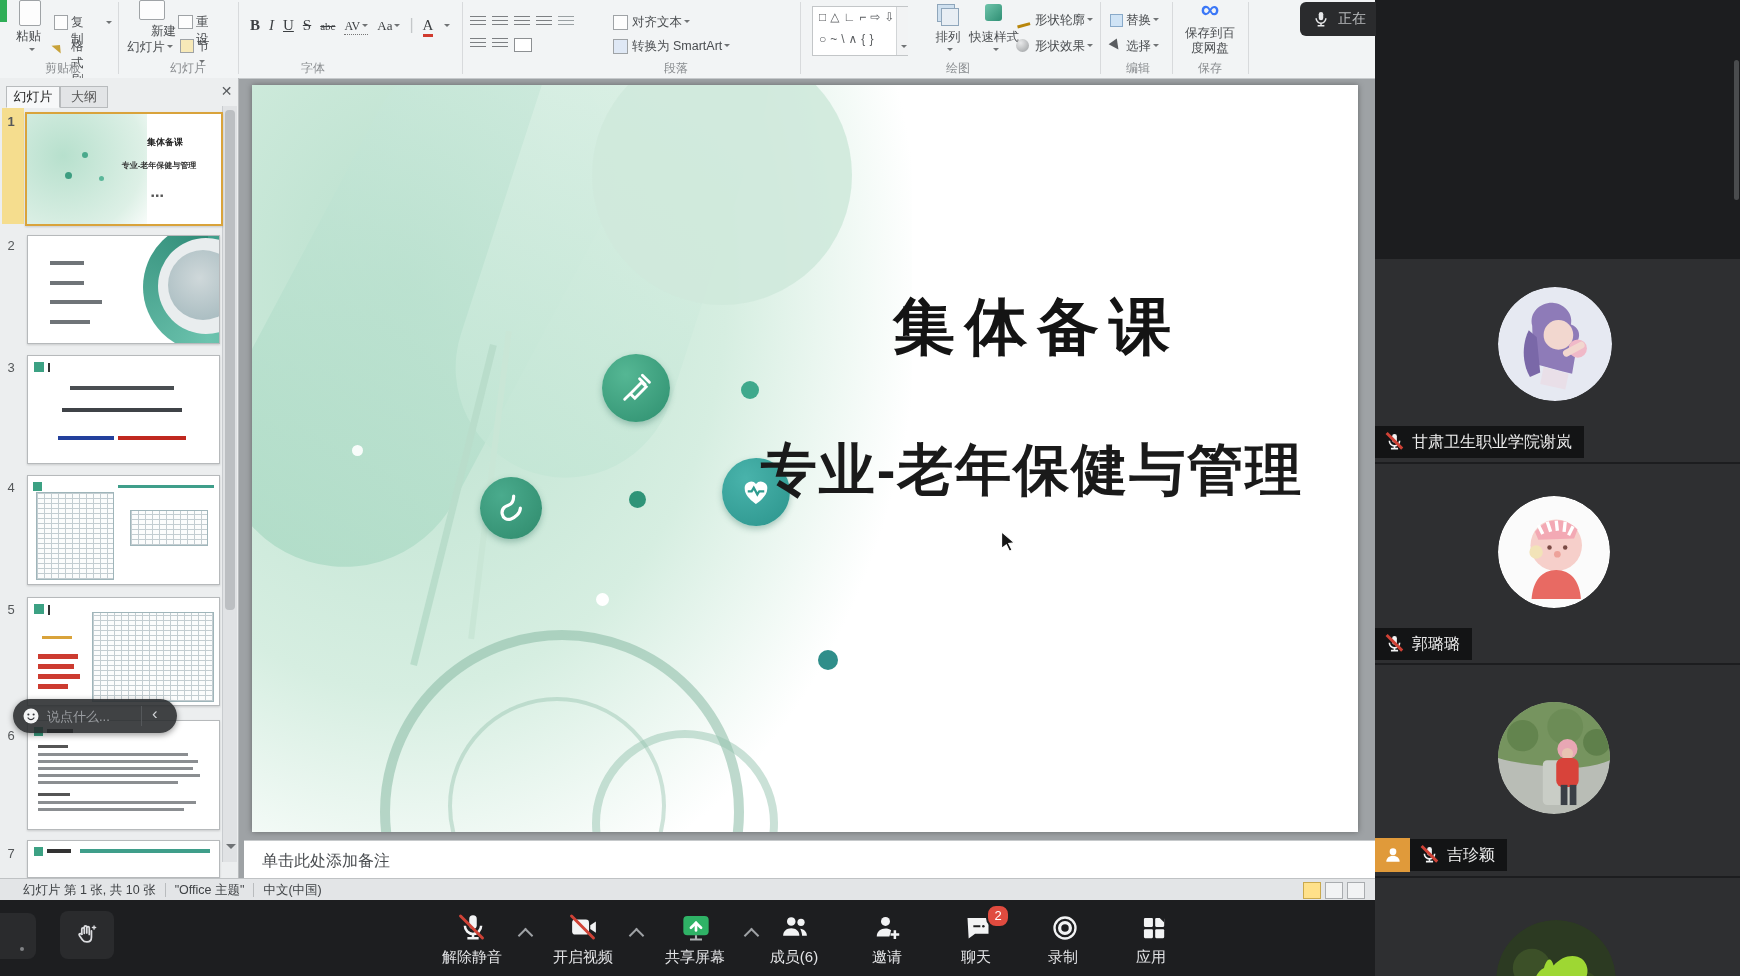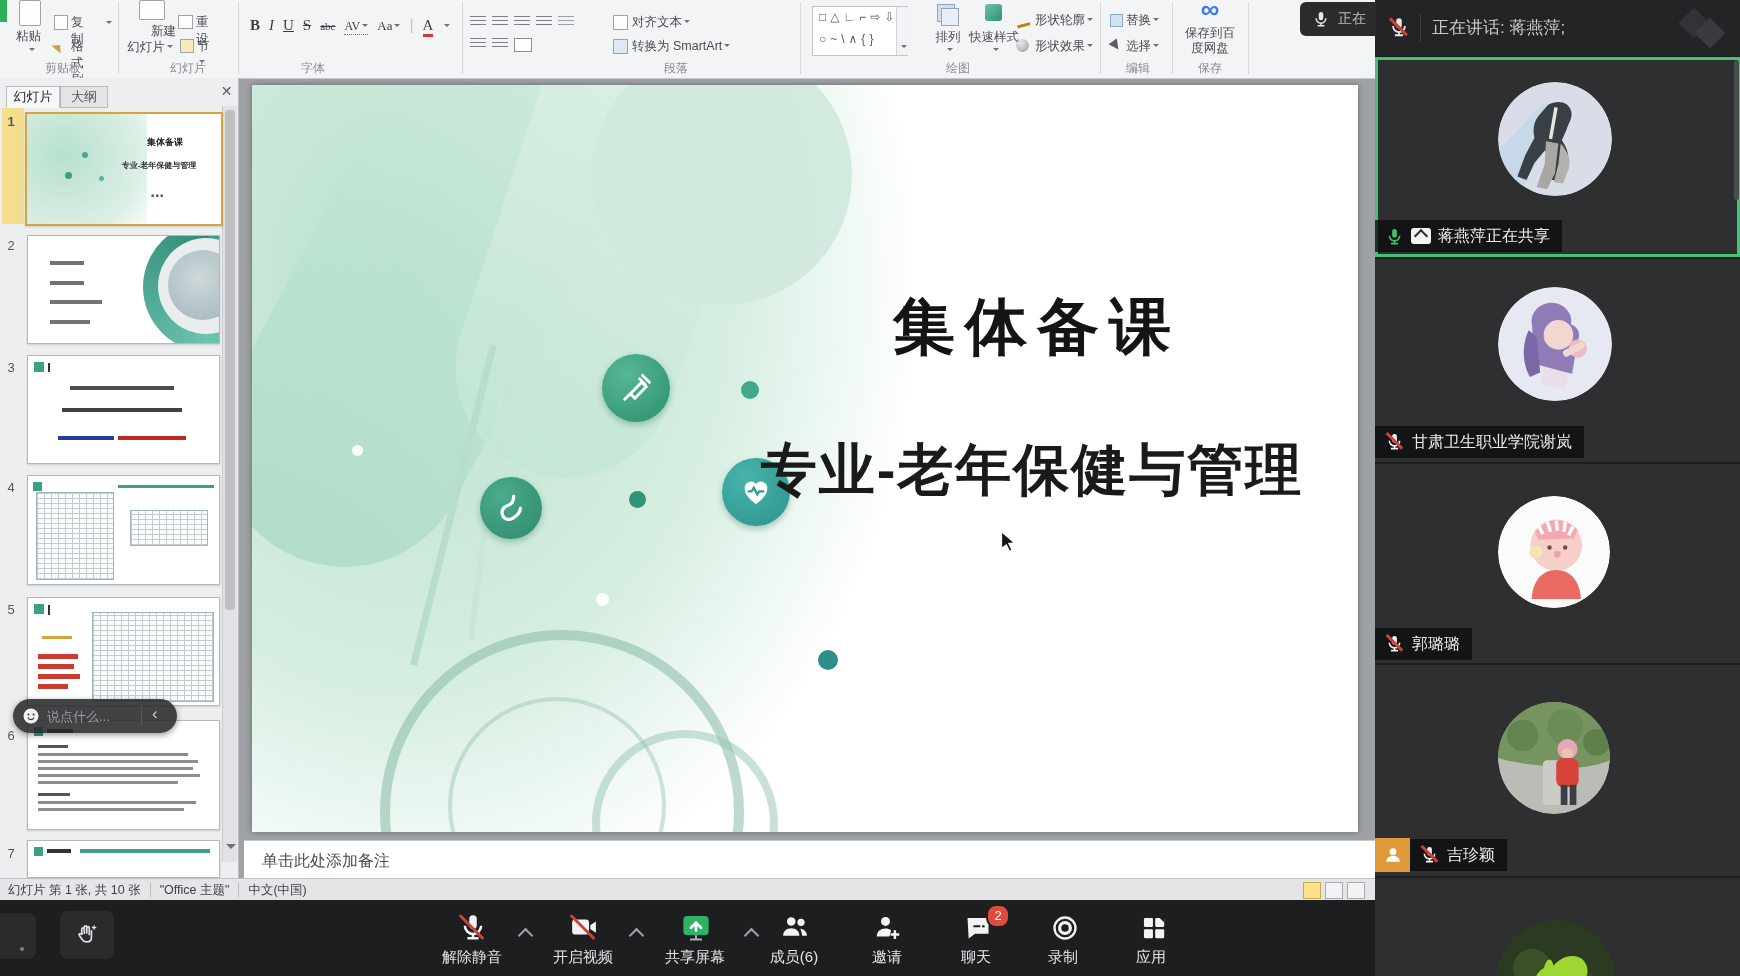--- a/index.html
+++ b/index.html
@@ -401,21 +401,21 @@
     <span class="a" style="left:34px;top:9px;font-size:13px;color:#9a9da1;">说点什么...</span>
     <div class="a" style="left:128px;top:7px;width:1px;height:20px;background:#55585b;"></div>
     <span class="a" style="left:139px;top:5px;font-size:17px;color:#cfd2d5;">‹</span>
   </div>
 
   <div class="a notes">
     <span class="a" style="left:18px;top:10px;font-size:16px;color:#4a4d50;">单击此处添加备注</span>
   </div>
 
   <div class="a statusbar">
-    <span style="margin-left:8px;text-align:right;">幻灯片 第 1 张, 共 10 张</span>
+    <span style="margin-left:23px;text-align:right;">幻灯片 第 1 张, 共 10 张</span>
     <span class="ssep"></span>
     <span>"Office 主题"</span>
     <span class="ssep"></span>
     <span>中文(中国)</span>
     <span style="position:absolute;left:1303px;top:3px;width:16px;height:15px;background:#ffe18a;border:1px solid #caa94d;"></span>
     <span style="position:absolute;left:1325px;top:3px;width:16px;height:15px;background:#f2f3f4;border:1px solid #a9acaf;"></span>
     <span style="position:absolute;left:1347px;top:3px;width:16px;height:15px;background:#f2f3f4;border:1px solid #a9acaf;"></span>
   </div>
 
   <div class="a toolbar">
@@ -483,53 +483,21 @@
 
     <div class="a tbtn" style="left:1103px;top:12px;">
       <div class="tico"><svg width="27" height="27" style="margin-left:4px;margin-top:2px;">
             <use href="#i-apps"></use>
           </svg></div>
       <div class="tlabel">应用</div>
     </div>
   </div>
 
   <div class="a sidebar">
-    <div class="a sbheader">
-      <div class="a pmic" style="left:13px;top:16px;color:#e8e9ea;">
-        <svg width="22" height="22">
-            <use href="#i-mic"></use>
-          </svg><div class="pslash"></div>
-      </div>
-      <div class="a" style="left:45px;top:14px;width:1px;height:28px;background:#3c3d3f;"></div>
-      <span class="a" style="left:57px;top:16px;">正在讲话: 蒋燕萍;</span>
-      <div class="diamond" style="left:308px;top:12px;background:#323336;"></div>
-      <div class="diamond" style="left:324px;top:22px;background:#3a3b3e;"></div>
-    </div>
-
-    <div class="a tile" style="top:57px;height:200px;box-shadow:inset 0 0 0 3px #45c274;">
-      <div class="a avatar" style="left:123px;top:25px;width:114px;height:114px;">
-        <svg viewBox="0 0 100 100" width="114" height="114">
-            <circle cx="50" cy="50" r="50" fill="#d8dde8"></circle>
-            <polygon points="0,60 40,18 52,30 18,100 0,100" fill="#bcd7ea" opacity=".6"></polygon>
-            <path d="M44 20c9-5 18-2 20 5 2 6-2 11-4 17l-4 9c5 7 7 14 5 21l-5 14h-9l1-17-7-9-9 11-7 15-8-3 7-19 8-15c-2-8 0-16 5-21z" fill="#3a3f46"></path>
-            <path d="M42 52l11 2-3 26-7 14-9-2 7-20z" fill="#a9a7a2"></path>
-            <path d="M55 54c7 8 9 15 7 22l-5 13-8-1 4-16z" fill="#b3b1ac"></path>
-            <rect x="47" y="22" width="3" height="28" fill="#e8e6e0" transform="rotate(10 48 36)"></rect>
-          </svg>
-      </div>
-      <div class="pill" style="bottom:5px;">
-        <svg width="19" height="21" style="color:#3ec168;">
-            <use href="#i-mic"></use>
-          </svg>
-        <span style="display:inline-block;width:20px;height:16px;background:#f2f3f4;border-radius:3px;position:relative;">
-          <span style="position:absolute;left:5px;top:3px;width:8px;height:8px;border-left:2px solid #2a2b2d;border-top:2px solid #2a2b2d;transform:rotate(45deg);"></span>
-        </span>
-        <span>蒋燕萍正在共享</span>
-      </div>
-    </div>
+
 
     <div class="a tile" style="top:464px;height:199px;">
       <div class="a avatar" style="left:123px;top:32px;width:112px;height:112px;">
         <svg viewBox="0 0 100 100" width="112" height="112">
             <circle cx="50" cy="50" r="50" fill="#fbfbfb"></circle>
             <circle cx="52" cy="44" r="23" fill="#f6cfca"></circle>
             <path d="M33 32a24 24 0 0 1 38-2l-3 8-32 1z" fill="#f3a9b4"></path>
             <path d="M36 26l4 8M44 23l3 9M52 22l1 9M60 23l-1 9M67 27l-4 8" stroke="#fff" stroke-width="3"></path>
             <circle cx="46" cy="46" r="2" fill="#7a4a44"></circle>
             <circle cx="60" cy="46" r="2" fill="#7a4a44"></circle>

